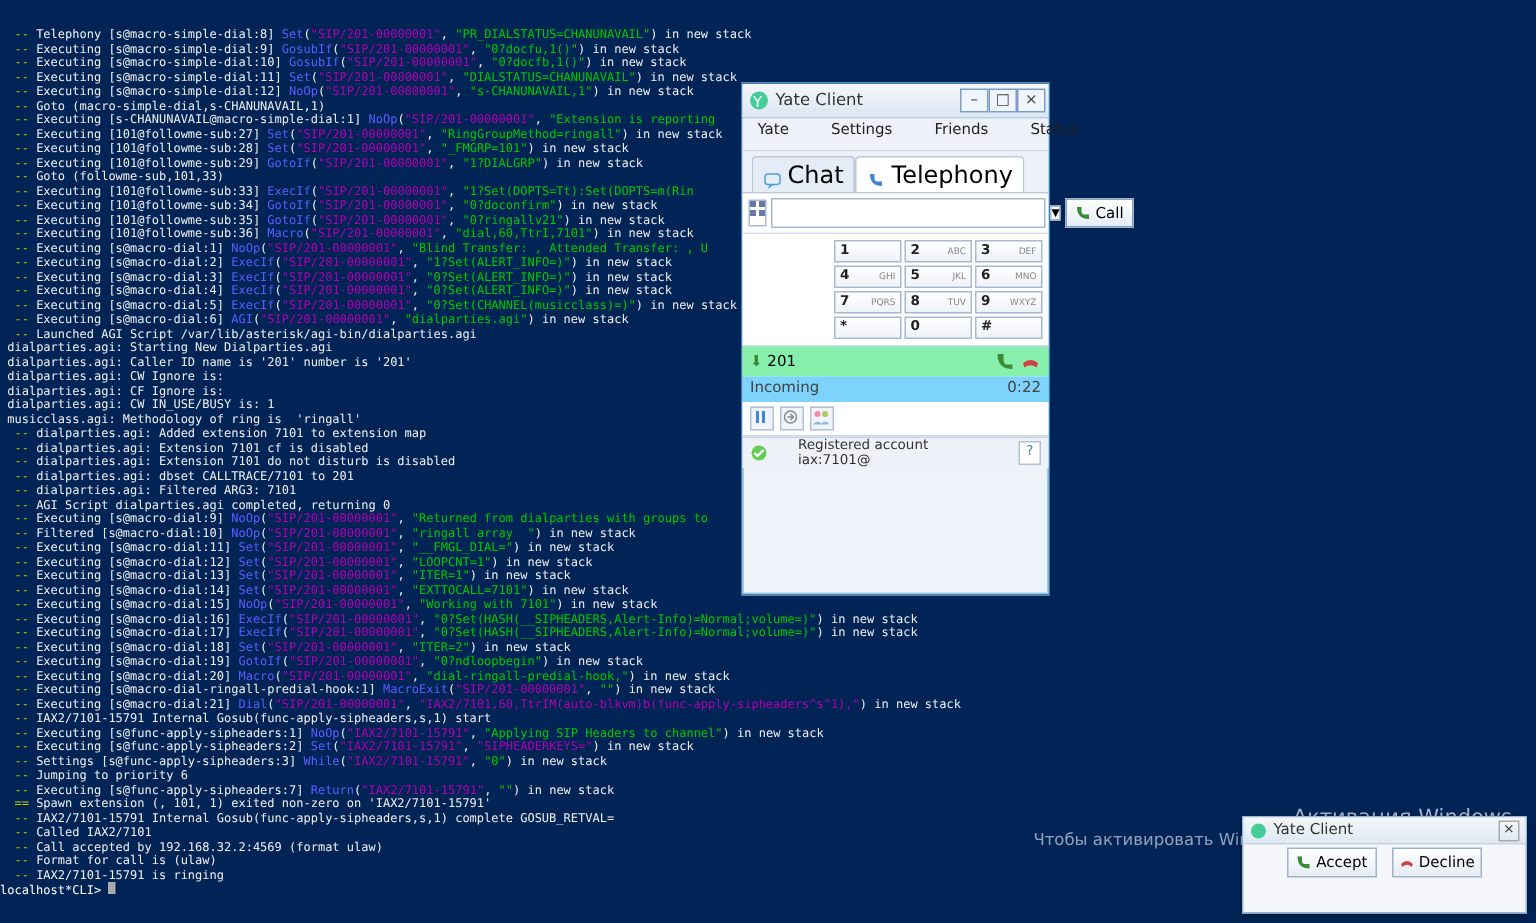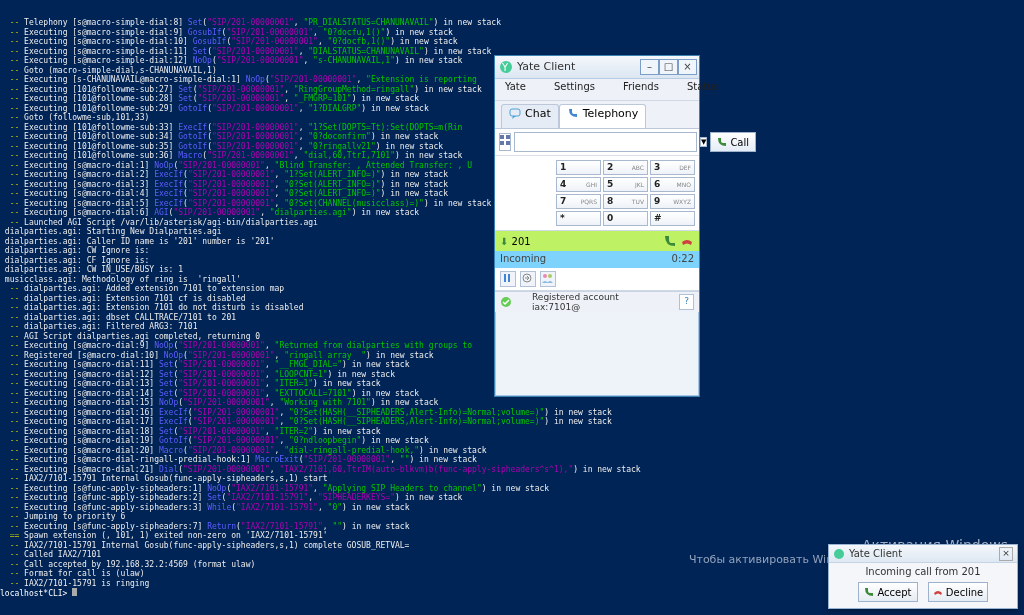--- a/index.html
+++ b/index.html
@@ -13,33 +13,33 @@
 
 .yate{position:absolute;left:494px;top:55px;width:204px;height:340px;background:#eef2f9;border:1px solid #3c7fb1;box-shadow:0 0 0 1px #a6c8e6 inset}
 .yate-head{height:22px;background:linear-gradient(#f4f7fb,#dce6f2);border-bottom:1px solid #b7cde4;position:relative}
 .yate-head .ico{position:absolute;left:4px;top:4px;width:14px;height:14px}
 .yate-title{position:absolute;left:22px;top:4px;font-size:11px;color:#333}
 .yate-head .wbtn{position:absolute;top:3px;width:17px;height:14px;border:1px solid #7b9ec8;background:#f0f5fb;font-size:10px;text-align:center;line-height:13px;color:#444;cursor:pointer}
 .yate-head .wmin{right:40px}.yate-head .wmax{right:21px}.yate-head .wcls{right:2px}
 .menubar{height:17px;background:#eef2f8;display:flex;gap:20px;padding:2px 6px;border-bottom:1px solid #d0dae7;font-size:10px;color:#222}
 .menubar span{padding:0 4px;cursor:pointer}
 .tabbar{height:24px;background:#eef2f8;display:flex;padding:3px 6px 0;border-bottom:1px solid #bcc8da}
-.tab{background:#fff;border:1px solid #bcc8da;border-bottom:none;border-radius:3px 3px 0 0;padding:2px 7px;font-size:11px;display:flex;align-items:flex-start;gap:4px;cursor:pointer}
+.tab{background:#fff;border:1px solid #bcc8da;border-bottom:none;border-radius:3px 3px 0 0;padding:2px 7px;font-size:16px;display:flex;align-items:flex-end;gap:4px;cursor:pointer}
 .tab.inactive{background:#e6ecf6}
 .toolbar{height:36px;background:#fff;border-bottom:1px solid #d9e0eb;display:flex;gap:12px;padding:3px 10px}
 .tb-item{text-align:center;font-size:9px;color:#333;cursor:pointer}
 .tb-item svg{display:block;margin:0 auto 1px}
 .calls{display:flex;gap:3px;padding:3px 4px;border-bottom:1px solid #d9e0eb;background:#fff;align-items:center}
 .numbox{flex:1;height:16px;border:1px solid #a8b8cf;background:#fff}
 .callbtn{height:18px;padding:0 6px;border:1px solid #9fb2cc;background:linear-gradient(#fff,#e4ecf6);font-size:10px;display:flex;align-items:center;gap:3px;cursor:pointer}
 .grid-sel{width:18px;height:16px;border:1px solid #a8b8cf;background:#fff;font-size:9px;text-align:center;line-height:16px}
 .keypad{background:#fff;display:grid;grid-template-columns:repeat(3,45px);gap:2px;justify-content:end;padding:4px 4px 4px 0}
 .key{height:13px;border:1px solid #a8b8cf;background:linear-gradient(#fff,#eef2f8);font-size:7px;color:#555;text-align:right;padding:0 3px;line-height:13px;cursor:pointer}
 .key b{color:#222;font-size:9px;float:left}
-.call-row{background:#bef264;border-top:1px solid #d0dae7;padding:3px 5px;display:flex;justify-content:space-between;align-items:center;font-size:10px}
+.call-row{background:#86efac;border-top:1px solid #d0dae7;padding:3px 5px;display:flex;justify-content:space-between;align-items:center;font-size:10px}
 .call-row .icos{display:flex;gap:3px}
 .call-row2{background:#7dd3fc;padding:2px 5px 4px;display:flex;justify-content:space-between;font-size:10px;color:#444}
 .call-row3{background:#fff;padding:3px 5px;border-bottom:1px solid #d0dae7;display:flex;gap:4px}
 .call-row3 .mini{width:14px;height:14px;border:1px solid #b0c0d6;background:#f0f4fa;cursor:pointer}
 .spacer{flex:1;background:#fff}
 .status{height:20px;background:#eef2f8;border-top:1px solid #c8d4e4;display:flex;align-items:center;padding:0 5px;font-size:9px;color:#333;gap:20px}
 .status .h{margin-left:auto;width:14px;height:14px;border:1px solid #b0c0d6;background:#fff;color:#3c7fb1;text-align:center;line-height:13px;cursor:pointer}
 
 .popup{position:absolute;right:6px;bottom:6px;width:188px;height:63px;background:#f4f6fa;border:1px solid #9ab4d4;box-shadow:0 2px 6px rgba(0,0,0,.3)}
 .popup-head{height:17px;background:linear-gradient(#f4f7fb,#dee8f3);border-bottom:1px solid #c4d3e6;font-size:10px;color:#333;display:flex;align-items:center;padding:0 4px}
@@ -96,37 +96,37 @@
 <span class="y"> </span><span class="w">dialparties.agi: CF Ignore is:</span>
 <span class="y"> </span><span class="w">dialparties.agi: CW IN_USE/BUSY is: 1</span>
 <span class="y"> </span><span class="w">musicclass.agi: Methodology of ring is  'ringall'</span>
 <span class="y">  -- </span><span class="w">dialparties.agi: Added extension 7101 to extension map</span>
 <span class="y">  -- </span><span class="w">dialparties.agi: Extension 7101 cf is disabled</span>
 <span class="y">  -- </span><span class="w">dialparties.agi: Extension 7101 do not disturb is disabled</span>
 <span class="y">  -- </span><span class="w">dialparties.agi: dbset CALLTRACE/7101 to 201</span>
 <span class="y">  -- </span><span class="w">dialparties.agi: Filtered ARG3: 7101</span>
 <span class="y">  -- </span><span class="w"><sip 201-00000001="">AGI Script dialparties.agi completed, returning 0</sip></span>
 <span class="y">  -- </span><span class="w">Executing [s@macro-dial:9] </span><span class="c">NoOp</span><span class="w">(</span><span class="m">"SIP/201-00000001"</span><span class="w">, </span><span class="g">"Returned from dialparties with groups to</span>
-<span class="y">  -- </span><span class="w">Registered [s@macro-dial:10] </span><span class="c">NoOp</span><span class="w">(</span><span class="m">"SIP/201-00000001"</span><span class="w">, </span><span class="g">"ringall array  "</span><span class="w">) in new stack</span>
+<span class="y">  -- </span><span class="w">Filtered [s@macro-dial:10] </span><span class="c">NoOp</span><span class="w">(</span><span class="m">"SIP/201-00000001"</span><span class="w">, </span><span class="g">"ringall array  "</span><span class="w">) in new stack</span>
 <span class="y">  -- </span><span class="w">Executing [s@macro-dial:11] </span><span class="c">Set</span><span class="w">(</span><span class="m">"SIP/201-00000001"</span><span class="w">, </span><span class="g">"__FMGL_DIAL="</span><span class="w">) in new stack</span>
 <span class="y">  -- </span><span class="w">Executing [s@macro-dial:12] </span><span class="c">Set</span><span class="w">(</span><span class="m">"SIP/201-00000001"</span><span class="w">, </span><span class="g">"LOOPCNT=1"</span><span class="w">) in new stack</span>
 <span class="y">  -- </span><span class="w">Executing [s@macro-dial:13] </span><span class="c">Set</span><span class="w">(</span><span class="m">"SIP/201-00000001"</span><span class="w">, </span><span class="g">"ITER=1"</span><span class="w">) in new stack</span>
 <span class="y">  -- </span><span class="w">Executing [s@macro-dial:14] </span><span class="c">Set</span><span class="w">(</span><span class="m">"SIP/201-00000001"</span><span class="w">, </span><span class="g">"EXTTOCALL=7101"</span><span class="w">) in new stack</span>
 <span class="y">  -- </span><span class="w">Executing [s@macro-dial:15] </span><span class="c">NoOp</span><span class="w">(</span><span class="m">"SIP/201-00000001"</span><span class="w">, </span><span class="g">"Working with 7101"</span><span class="w">) in new stack</span>
 <span class="y">  -- </span><span class="w">Executing [s@macro-dial:16] </span><span class="c">ExecIf</span><span class="w">(</span><span class="m">"SIP/201-00000001"</span><span class="w">, </span><span class="g">"0?Set(HASH(__SIPHEADERS,Alert-Info)=Normal;volume=)"</span><span class="w">) in new stack</span>
 <span class="y">  -- </span><span class="w">Executing [s@macro-dial:17] </span><span class="c">ExecIf</span><span class="w">(</span><span class="m">"SIP/201-00000001"</span><span class="w">, </span><span class="g">"0?Set(HASH(__SIPHEADERS,Alert-Info)=Normal;volume=)"</span><span class="w">) in new stack</span>
 <span class="y">  -- </span><span class="w">Executing [s@macro-dial:18] </span><span class="c">Set</span><span class="w">(</span><span class="m">"SIP/201-00000001"</span><span class="w">, </span><span class="g">"ITER=2"</span><span class="w">) in new stack</span>
 <span class="y">  -- </span><span class="w">Executing [s@macro-dial:19] </span><span class="c">GotoIf</span><span class="w">(</span><span class="m">"SIP/201-00000001"</span><span class="w">, </span><span class="g">"0?ndloopbegin"</span><span class="w">) in new stack</span>
 <span class="y">  -- </span><span class="w">Executing [s@macro-dial:20] </span><span class="c">Macro</span><span class="w">(</span><span class="m">"SIP/201-00000001"</span><span class="w">, </span><span class="g">"dial-ringall-predial-hook,"</span><span class="w">) in new stack</span>
 <span class="y">  -- </span><span class="w">Executing [s@macro-dial-ringall-predial-hook:1] </span><span class="c">MacroExit</span><span class="w">(</span><span class="m">"SIP/201-00000001"</span><span class="w">, </span><span class="g">""</span><span class="w">) in new stack</span>
 <span class="y">  -- </span><span class="w">Executing [s@macro-dial:21] </span><span class="c">Dial</span><span class="w">(</span><span class="m">"SIP/201-00000001"</span><span class="w">, </span><span class="m">"IAX2/7101,60,TtrIM(auto-blkvm)b(func-apply-sipheaders^s^1),"</span><span class="w">) in new stack</span>
 <span class="y">  -- </span><span class="w">IAX2/7101-15791 Internal Gosub(func-apply-sipheaders,s,1) start</span>
 <span class="y">  -- </span><span class="w">Executing [s@func-apply-sipheaders:1] </span><span class="c">NoOp</span><span class="w">(</span><span class="m">"IAX2/7101-15791"</span><span class="w">, </span><span class="g">"Applying SIP Headers to channel"</span><span class="w">) in new stack</span>
 <span class="y">  -- </span><span class="w">Executing [s@func-apply-sipheaders:2] </span><span class="c">Set</span><span class="w">(</span><span class="m">"IAX2/7101-15791"</span><span class="w">, </span><span class="m">"SIPHEADERKEYS="</span><span class="w">) in new stack</span>
-<span class="y">  -- </span><span class="w">Executing [s@func-apply-sipheaders:3] </span><span class="c">While</span><span class="w">(</span><span class="m">"IAX2/7101-15791"</span><span class="w">, </span><span class="g">"0"</span><span class="w">) in new stack</span>
+<span class="y">  -- </span><span class="w">Settings [s@func-apply-sipheaders:3] </span><span class="c">While</span><span class="w">(</span><span class="m">"IAX2/7101-15791"</span><span class="w">, </span><span class="g">"0"</span><span class="w">) in new stack</span>
 <span class="y">  -- </span><span class="w">Jumping to priority 6</span>
 <span class="y">  -- </span><span class="w">Executing [s@func-apply-sipheaders:7] </span><span class="c">Return</span><span class="w">(</span><span class="m">"IAX2/7101-15791"</span><span class="w">, </span><span class="g">""</span><span class="w">) in new stack</span>
 <span class="y">  == </span><span class="w">Spawn extension (, 101, 1) exited non-zero on 'IAX2/7101-15791'</span>
 <span class="y">  -- </span><span class="w">IAX2/7101-15791 Internal Gosub(func-apply-sipheaders,s,1) complete GOSUB_RETVAL=</span>
 <span class="y">  -- </span><span class="w">Called IAX2/7101</span>
 <span class="y">  -- </span><span class="w">Call accepted by 192.168.32.2:4569 (format ulaw)</span>
 <span class="y">  -- </span><span class="w">Format for call is (ulaw)</span>
 <span class="y">  -- </span><span class="w">IAX2/7101-15791 is ringing</span>
 <span class="prompt">localhost*CLI&gt; </span><span class="cursor"></span></div>
 
@@ -248,21 +248,20 @@
 </div>
 
 <div class="popup">
   <div class="popup-head">
     <svg width="12" height="12">
         <circle cx="6" cy="6" r="5" fill="#4c9"></circle>
       </svg>
     <span style="margin-left:4px">Yate Client</span>
     <div class="cls">×</div>
   </div>
-  <div class="popup-body">Incoming call from 201</div>
   <div class="popup-btns">
     <div class="popup-btn">
         <svg width="10" height="10">
           <path d="M1 1 Q1 9 9 9 L9 6 L6 6 Q4 6 4 4 L4 1 Z" fill="#3a8a3a"></path>
         </svg>
         <span>Accept</span>
       </div>
     <div class="popup-btn">
         <svg width="10" height="10">
           <path d="M1 6 Q5 2 9 6 L8 8 Q5 5 2 8 Z" fill="#d04040"></path>

